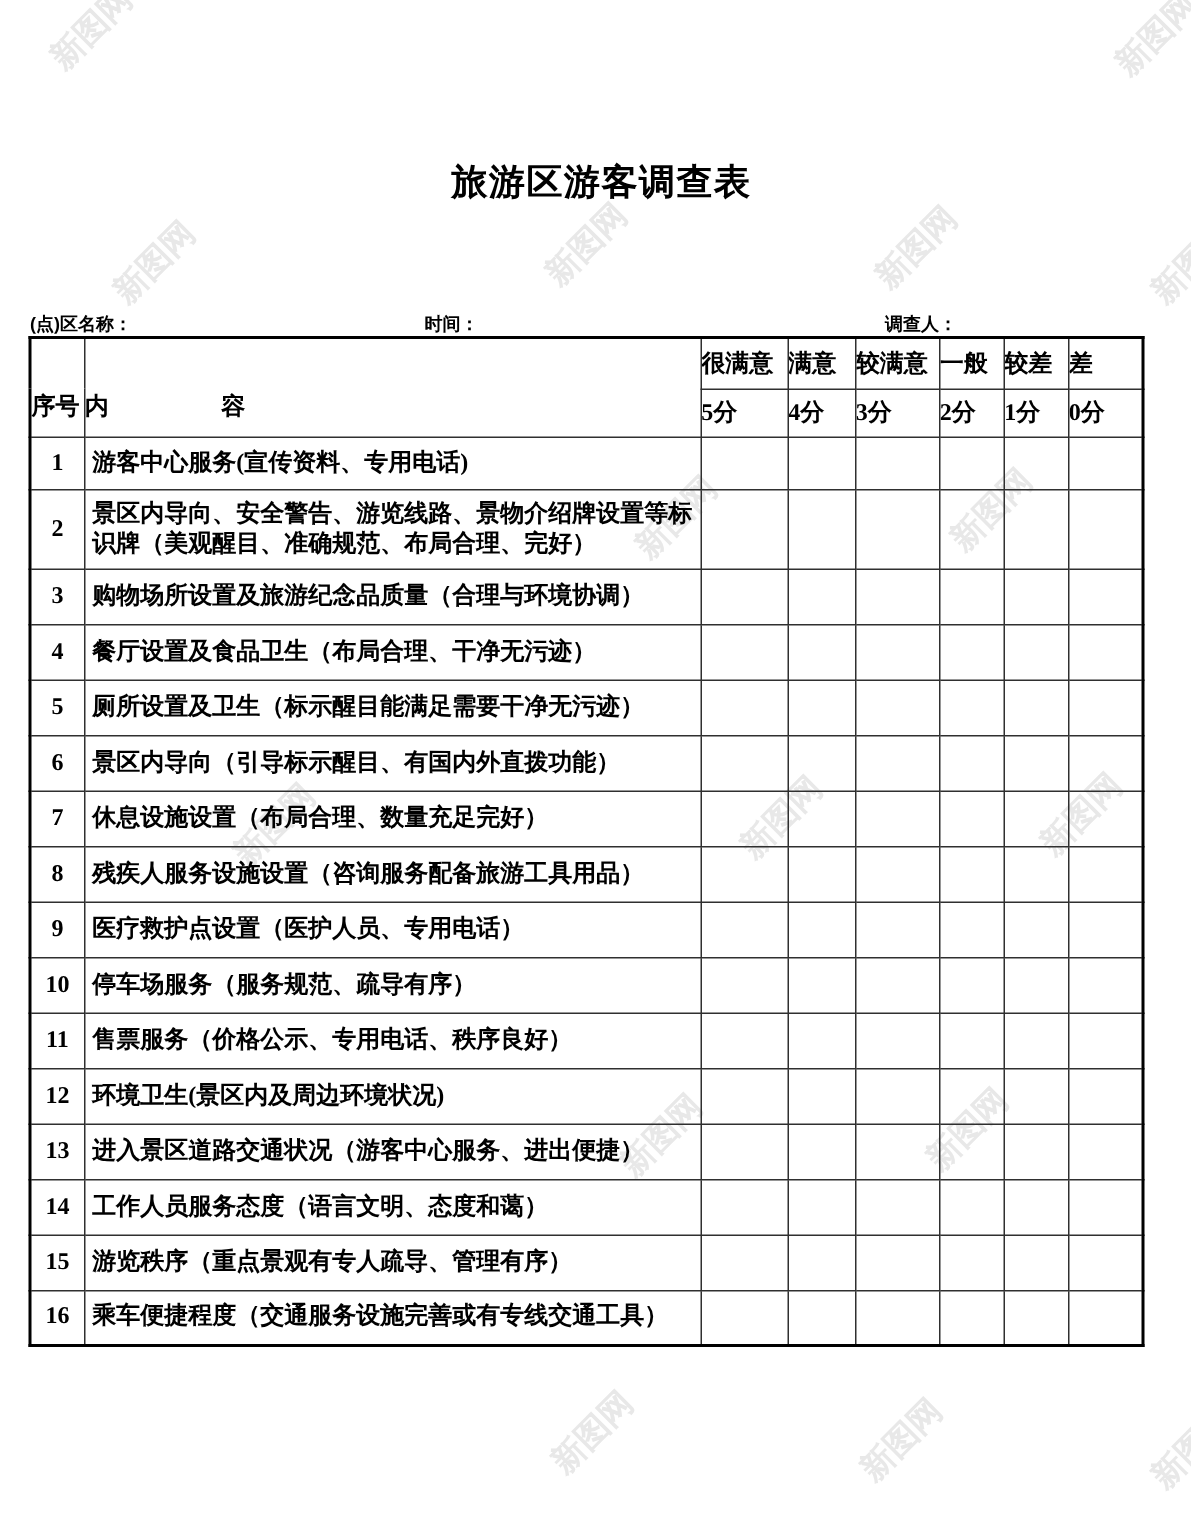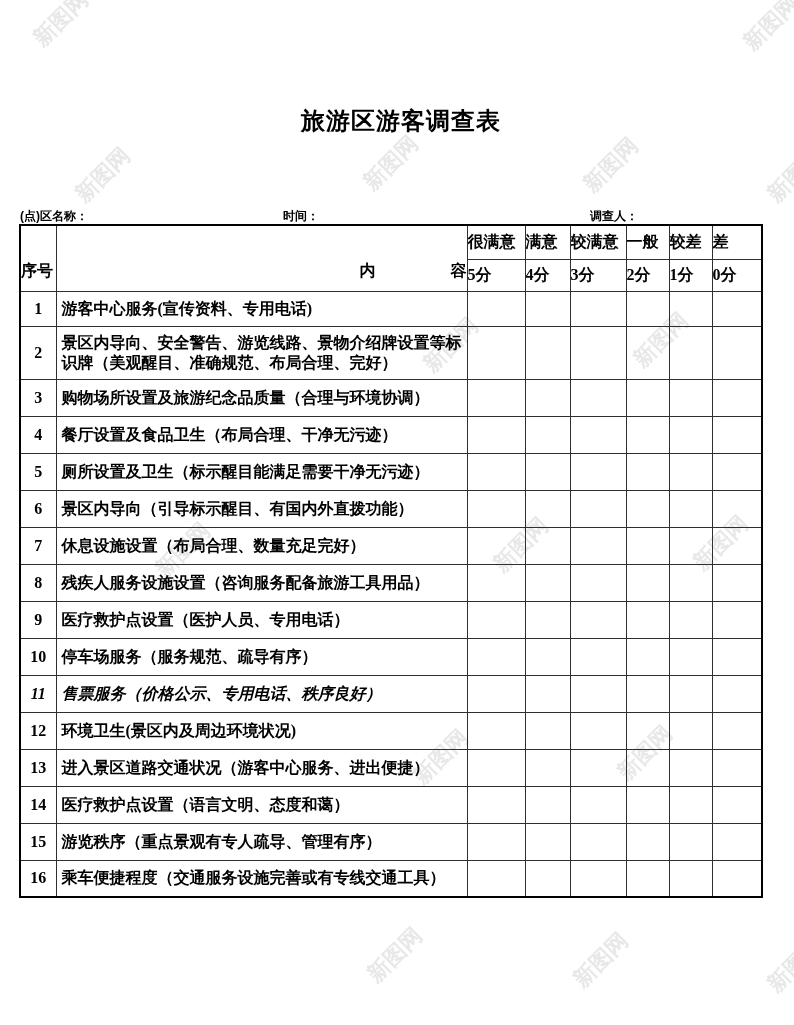--- a/index.html
+++ b/index.html
@@ -48,21 +48,21 @@
     font-weight:bold;
     font-size:16px;
   }
   .survey-table th,.survey-table td{
     border:1px solid #2f2f2f;
     padding:0;
     overflow:hidden;
     background:transparent;
   }
   th.c-no{vertical-align:bottom;text-align:left;padding-bottom:9px;font-weight:bold;}
-  th.c-content{vertical-align:bottom;text-align:right;padding-left:96px;padding-bottom:9px;font-weight:bold;}
+  th.c-content{vertical-align:bottom;text-align:left;padding-bottom:9px;font-weight:bold;}
   .c-content .gap{display:inline-block;width:75px;}
   th.rate-label,td.rate-score{text-align:left;vertical-align:middle;padding-left:0;font-weight:bold;}
   td.row-no{text-align:center;vertical-align:middle;}
   td.row-content{text-align:left;vertical-align:middle;padding-left:5px;padding-right:2px;line-height:1.22;margin-top:30px;}
   td.rating-cell{background:transparent;}
 </style>
 </head>
 <body>
 
 <div class="page">
@@ -218,21 +218,21 @@
         <tr style="height: 37px;">
           <td class="row-no">10</td>
           <td class="row-content">停车场服务（服务规范、疏导有序）</td>
           <td class="rating-cell"></td>
           <td class="rating-cell"></td>
           <td class="rating-cell"></td>
           <td class="rating-cell"></td>
           <td class="rating-cell"></td>
           <td class="rating-cell"></td>
         </tr>
-        <tr style="height: 37px; font-style: italic;">
+        <tr style="height: 37px;">
           <td class="row-no">11</td>
           <td class="row-content">售票服务（价格公示、专用电话、秩序良好）</td>
           <td class="rating-cell"></td>
           <td class="rating-cell"></td>
           <td class="rating-cell"></td>
           <td class="rating-cell"></td>
           <td class="rating-cell"></td>
           <td class="rating-cell"></td>
         </tr>
         <tr style="height: 37px;">
@@ -250,21 +250,21 @@
           <td class="row-content">进入景区道路交通状况（游客中心服务、进出便捷）</td>
           <td class="rating-cell"></td>
           <td class="rating-cell"></td>
           <td class="rating-cell"></td>
           <td class="rating-cell"></td>
           <td class="rating-cell"></td>
           <td class="rating-cell"></td>
         </tr>
         <tr style="height: 37px;">
           <td class="row-no">14</td>
-          <td class="row-content">医疗救护点设置（语言文明、态度和蔼）</td>
+          <td class="row-content">工作人员服务态度（语言文明、态度和蔼）</td>
           <td class="rating-cell"></td>
           <td class="rating-cell"></td>
           <td class="rating-cell"></td>
           <td class="rating-cell"></td>
           <td class="rating-cell"></td>
           <td class="rating-cell"></td>
         </tr>
         <tr style="height: 37px;">
           <td class="row-no">15</td>
           <td class="row-content">游览秩序（重点景观有专人疏导、管理有序）</td>

